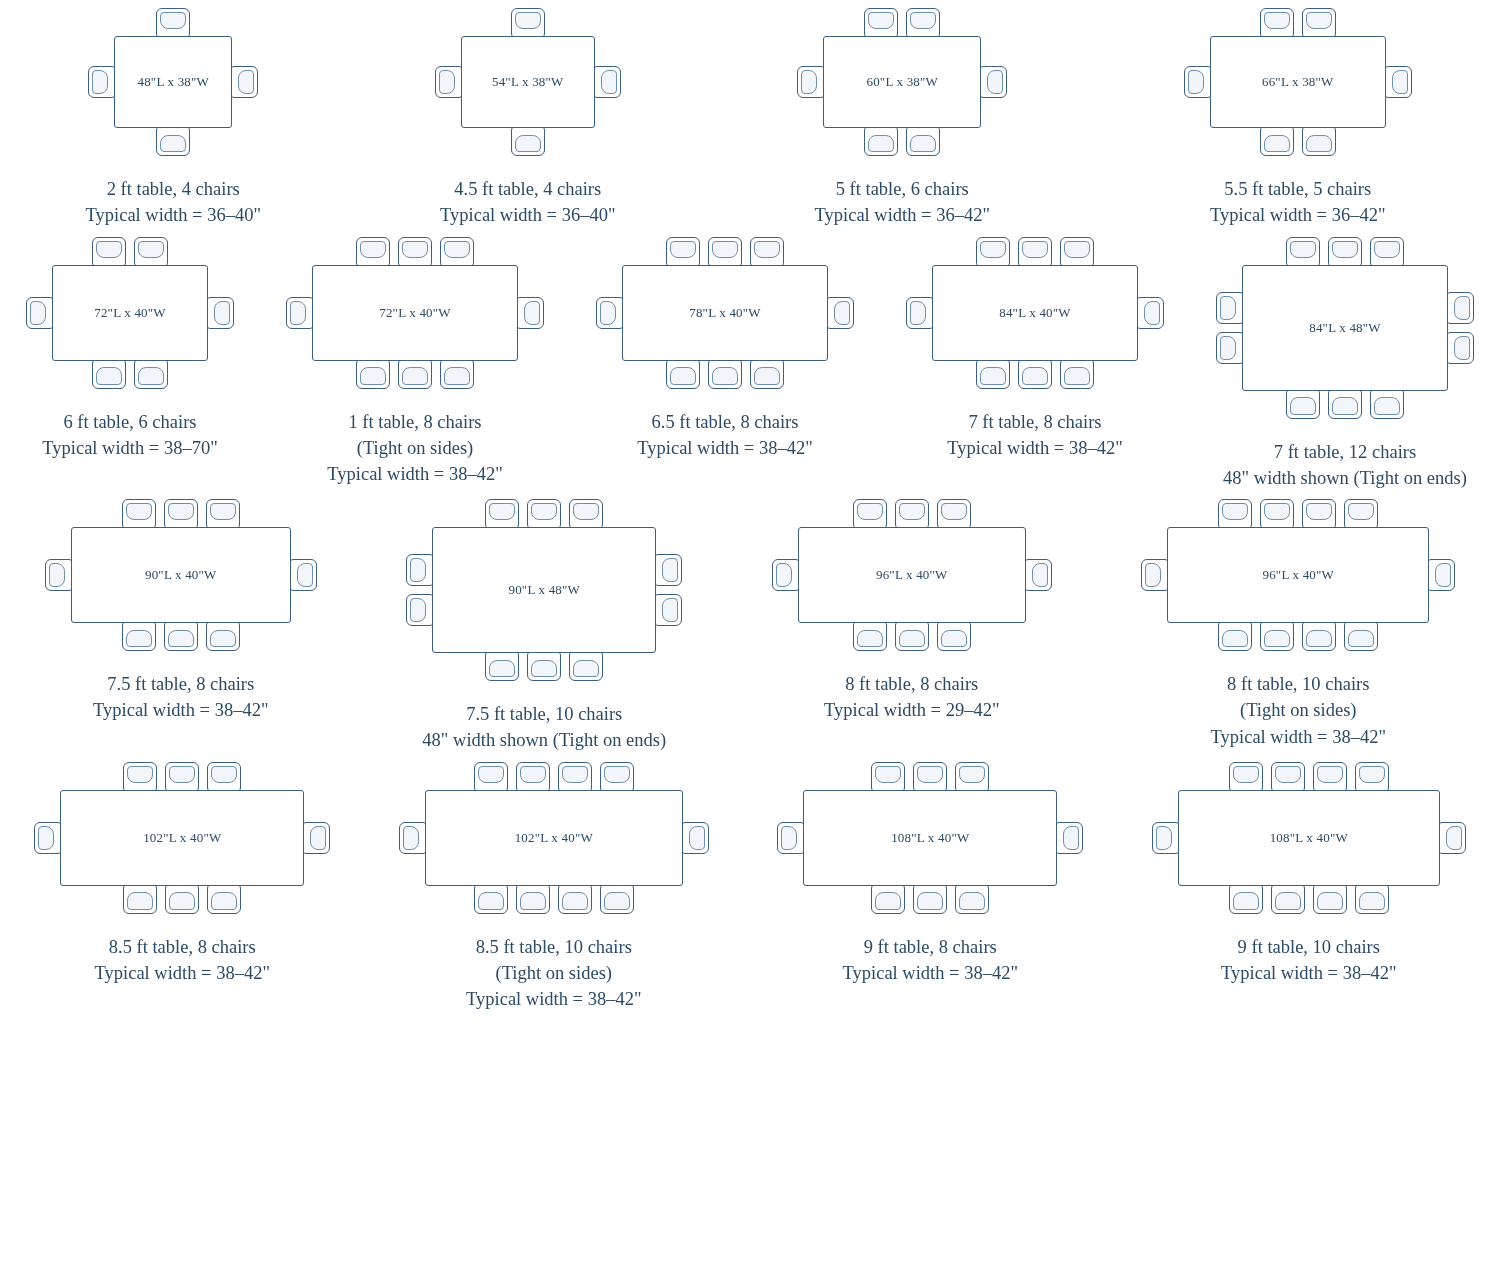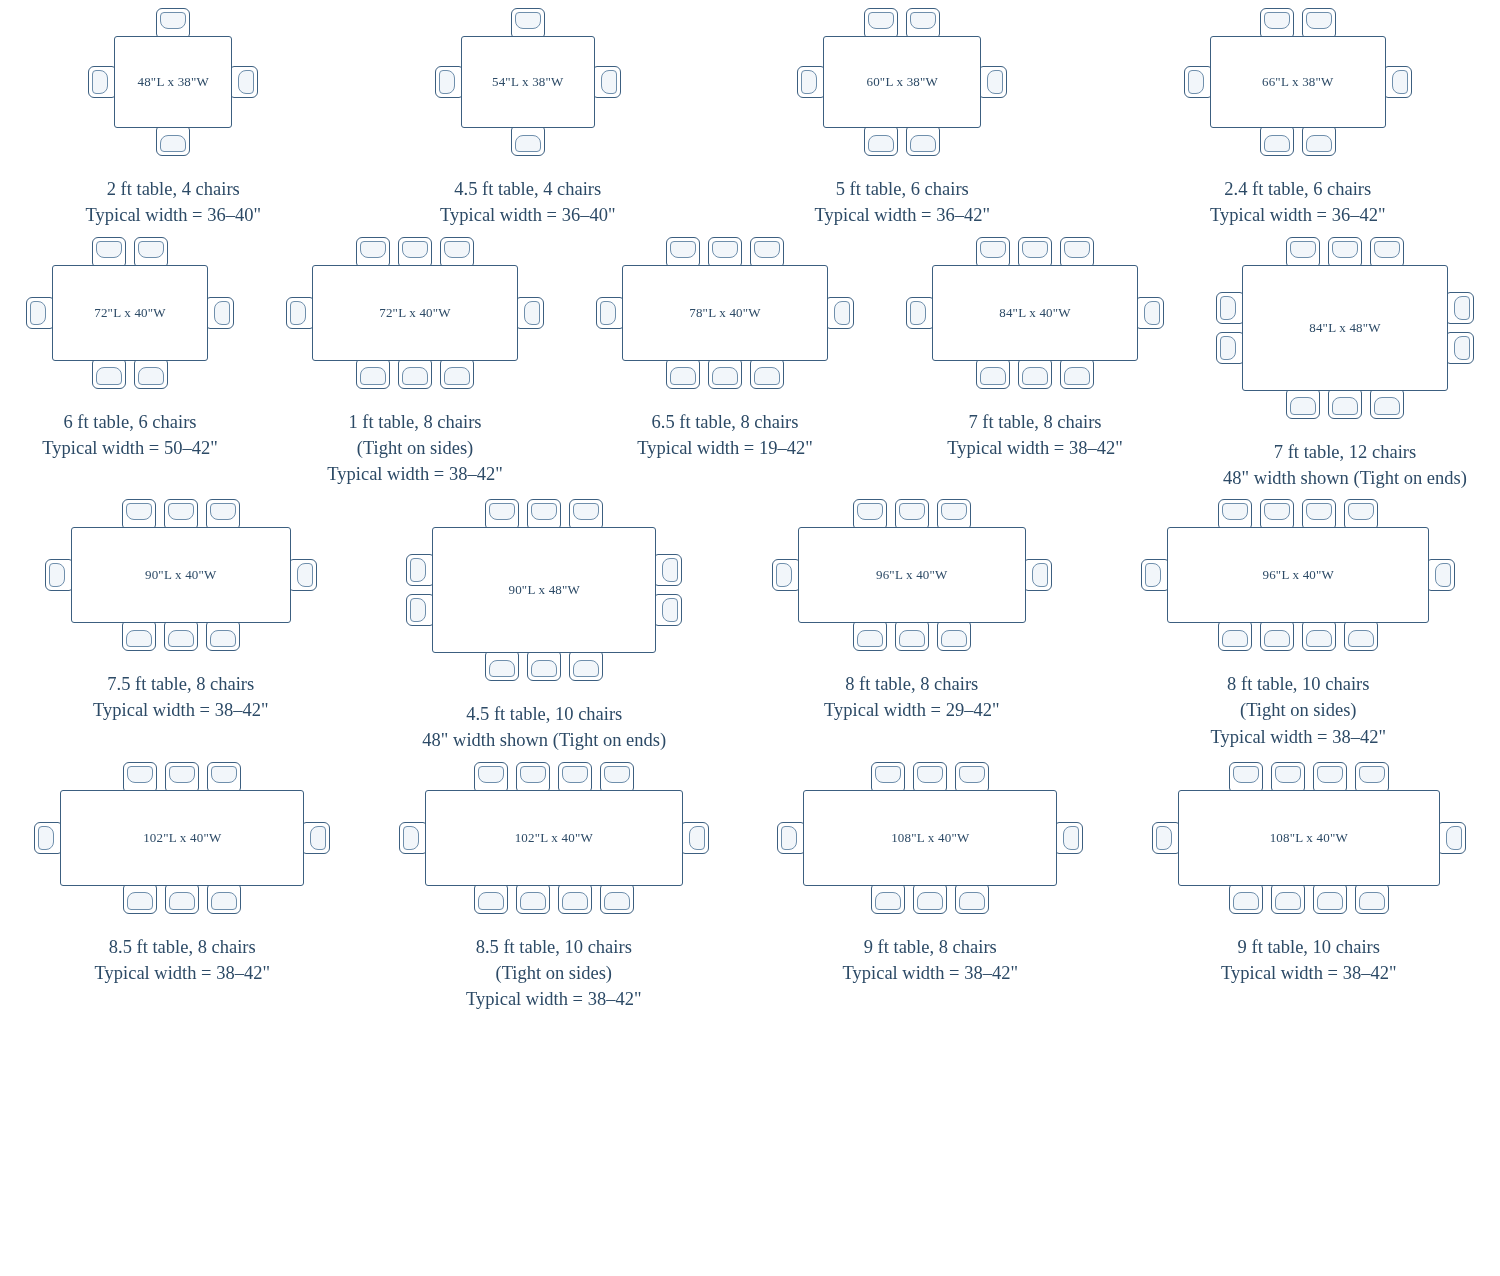--- a/index.html
+++ b/index.html
@@ -153,39 +153,39 @@
             <div class="chair top" style="left: 84px; top: 8px; width: 34px; height: 30px;"></div>
             <div class="chair top" style="left: 126px; top: 8px; width: 34px; height: 30px;"></div>
             <div class="chair bottom" style="left: 84px; top: 126px; width: 34px; height: 30px;"></div>
             <div class="chair bottom" style="left: 126px; top: 126px; width: 34px; height: 30px;"></div>
             <div class="chair left" style="left: 8px; top: 66px; width: 28px; height: 32px;"></div>
             <div class="chair right" style="left: 208px; top: 66px; width: 28px; height: 32px;"></div>
             <div class="table" style="left: 34px; top: 36px; width: 176px; height: 92px;">
               <span class="table-label">66"L x 38"W</span>
             </div>
           </div>
-          <div class="caption">2.4 ft table, 6 chairs
+          <div class="caption">5.5 ft table, 5 chairs
 Typical width = 36–42"</div>
         </div>
       </div>
       <div class="row">
         <div class="cell">
           <div class="diagram" style="width: 224px; height: 168px;">
             <div class="chair top" style="left: 74px; top: 8px; width: 34px; height: 30px;"></div>
             <div class="chair top" style="left: 116px; top: 8px; width: 34px; height: 30px;"></div>
             <div class="chair bottom" style="left: 74px; top: 130px; width: 34px; height: 30px;"></div>
             <div class="chair bottom" style="left: 116px; top: 130px; width: 34px; height: 30px;"></div>
             <div class="chair left" style="left: 8px; top: 68px; width: 28px; height: 32px;"></div>
             <div class="chair right" style="left: 188px; top: 68px; width: 28px; height: 32px;"></div>
             <div class="table" style="left: 34px; top: 36px; width: 156px; height: 96px;">
               <span class="table-label">72"L x 40"W</span>
             </div>
           </div>
           <div class="caption">6 ft table, 6 chairs
-Typical width = 50–42"</div>
+Typical width = 38–70"</div>
         </div>
         <div class="cell">
           <div class="diagram" style="width: 274px; height: 168px;">
             <div class="chair top" style="left: 78px; top: 8px; width: 34px; height: 30px;"></div>
             <div class="chair top" style="left: 120px; top: 8px; width: 34px; height: 30px;"></div>
             <div class="chair top" style="left: 162px; top: 8px; width: 34px; height: 30px;"></div>
             <div class="chair bottom" style="left: 78px; top: 130px; width: 34px; height: 30px;"></div>
             <div class="chair bottom" style="left: 120px; top: 130px; width: 34px; height: 30px;"></div>
             <div class="chair bottom" style="left: 162px; top: 130px; width: 34px; height: 30px;"></div>
             <div class="chair left" style="left: 8px; top: 68px; width: 28px; height: 32px;"></div>
@@ -206,21 +206,21 @@
             <div class="chair bottom" style="left: 78px; top: 130px; width: 34px; height: 30px;"></div>
             <div class="chair bottom" style="left: 120px; top: 130px; width: 34px; height: 30px;"></div>
             <div class="chair bottom" style="left: 162px; top: 130px; width: 34px; height: 30px;"></div>
             <div class="chair left" style="left: 8px; top: 68px; width: 28px; height: 32px;"></div>
             <div class="chair right" style="left: 238px; top: 68px; width: 28px; height: 32px;"></div>
             <div class="table" style="left: 34px; top: 36px; width: 206px; height: 96px;">
               <span class="table-label">78"L x 40"W</span>
             </div>
           </div>
           <div class="caption">6.5 ft table, 8 chairs
-Typical width = 19–42"</div>
+Typical width = 38–42"</div>
         </div>
         <div class="cell">
           <div class="diagram" style="width: 274px; height: 168px;">
             <div class="chair top" style="left: 78px; top: 8px; width: 34px; height: 30px;"></div>
             <div class="chair top" style="left: 120px; top: 8px; width: 34px; height: 30px;"></div>
             <div class="chair top" style="left: 162px; top: 8px; width: 34px; height: 30px;"></div>
             <div class="chair bottom" style="left: 78px; top: 130px; width: 34px; height: 30px;"></div>
             <div class="chair bottom" style="left: 120px; top: 130px; width: 34px; height: 30px;"></div>
             <div class="chair bottom" style="left: 162px; top: 130px; width: 34px; height: 30px;"></div>
             <div class="chair left" style="left: 8px; top: 68px; width: 28px; height: 32px;"></div>
@@ -279,21 +279,21 @@
             <div class="chair bottom" style="left: 129px; top: 160px; width: 34px; height: 30px;"></div>
             <div class="chair bottom" style="left: 171px; top: 160px; width: 34px; height: 30px;"></div>
             <div class="chair left" style="left: 8px; top: 63px; width: 28px; height: 32px;"></div>
             <div class="chair left" style="left: 8px; top: 103px; width: 28px; height: 32px;"></div>
             <div class="chair right" style="left: 256px; top: 63px; width: 28px; height: 32px;"></div>
             <div class="chair right" style="left: 256px; top: 103px; width: 28px; height: 32px;"></div>
             <div class="table" style="left: 34px; top: 36px; width: 224px; height: 126px;">
               <span class="table-label">90"L x 48"W</span>
             </div>
           </div>
-          <div class="caption">4.5 ft table, 10 chairs
+          <div class="caption">7.5 ft table, 10 chairs
 48" width shown (Tight on ends)</div>
         </div>
         <div class="cell">
           <div class="diagram" style="width: 296px; height: 168px;">
             <div class="chair top" style="left: 89px; top: 8px; width: 34px; height: 30px;"></div>
             <div class="chair top" style="left: 131px; top: 8px; width: 34px; height: 30px;"></div>
             <div class="chair top" style="left: 173px; top: 8px; width: 34px; height: 30px;"></div>
             <div class="chair bottom" style="left: 89px; top: 130px; width: 34px; height: 30px;"></div>
             <div class="chair bottom" style="left: 131px; top: 130px; width: 34px; height: 30px;"></div>
             <div class="chair bottom" style="left: 173px; top: 130px; width: 34px; height: 30px;"></div>

